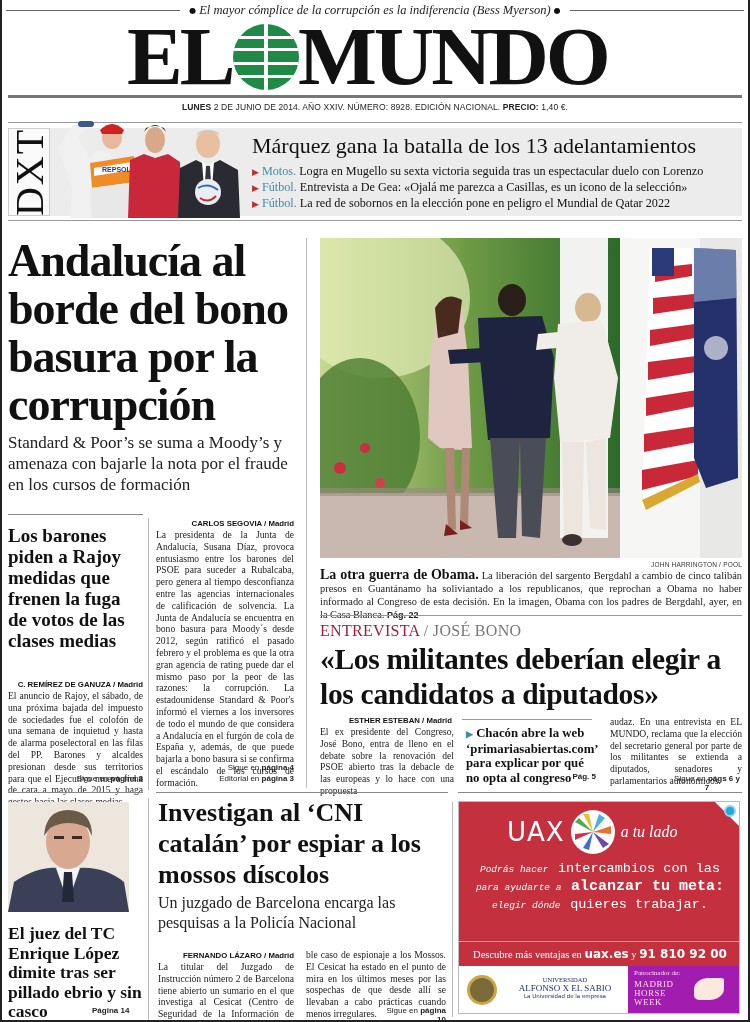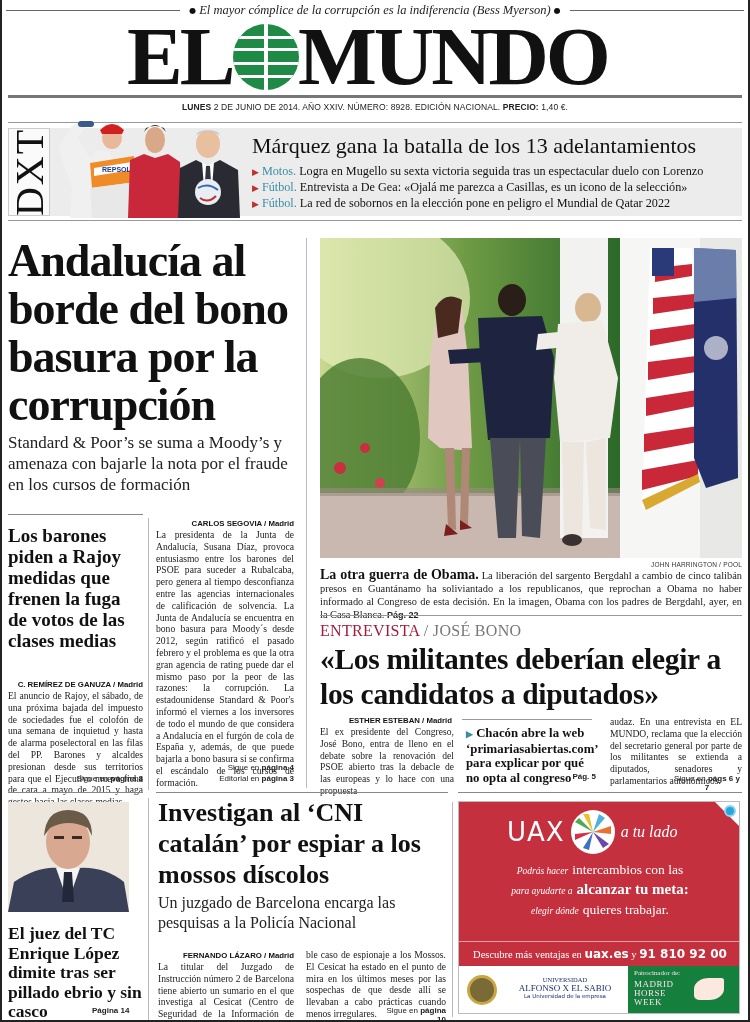--- a/index.html
+++ b/index.html
@@ -72,28 +72,28 @@
 
 
 .ad{left:458px;top:801px;width:282px;height:213px;border:1px solid #bbb;background:#fff;overflow:hidden}
 .ad-top{position:absolute;left:0;top:0;width:282px;height:139px;background:#c4303e}
 .ad-fold{position:absolute;right:0;top:0;width:0;height:0;border-top:24px solid #fff;border-left:24px solid transparent}
 .ad-dot{position:absolute;right:3px;top:3px;width:12px;height:12px;border-radius:50%;background:#2aa5d8;border:2px solid #8ed4f0}
 .ad-logo{position:absolute;left:48px;top:8px;display:flex;align-items:center}
 .ad-logo .uax{font-family:"DejaVu Sans",sans-serif;font-size:26px;color:#fff;letter-spacing:1px}
 .ad-logo .flower{width:44px;height:44px;border-radius:50%;background:#fff;margin:0 6px;position:relative;overflow:hidden}
 .ad-logo .lado{font-family:"Liberation Serif",serif;font-style:italic;font-size:16px;color:#fff}
-.ad-text{position:absolute;left:0;top:58px;width:282px;text-align:center;color:#fff;font-family:Liberation Serif, serif;line-height:17px}
+.ad-text{position:absolute;left:0;top:58px;width:282px;text-align:center;color:#fff;font-family:Liberation Mono, monospace;line-height:17px}
 .ad-text .s{font-style:italic;font-size:9.5px}
 .ad-text .l{font-size:13.5px}
 .ad-text .xl{font-size:15px;font-weight:bold}
 .ad-bar{position:absolute;left:0;top:139px;width:282px;height:25px;background:#c4303e;border-top:1px solid #e0a0a6;text-align:center;color:#fff;font-family:"Liberation Serif",serif;font-size:10.5px;line-height:24px}
 .ad-bar b{font-family:"DejaVu Sans",sans-serif;font-size:12px}
 .ad-bot-left{position:absolute;left:0;top:164px;width:169px;height:49px;background:#fff}
-.ad-bot-right{position:absolute;left:169px;top:164px;width:113px;height:49px;background:#15803d}
+.ad-bot-right{position:absolute;left:169px;top:164px;width:113px;height:49px;background:#a21caf}
 .seal{position:absolute;left:8px;top:9px;width:30px;height:30px;border-radius:50%;background:#7a6a38;border:3px solid #c8a844}
 .univ{position:absolute;left:44px;top:10px;width:124px;text-align:center;font-family:"DejaVu Sans",sans-serif;color:#1c2f6e}
 .univ .a{font-size:6.5px;display:block;font-family:"Liberation Serif",serif}
 .univ .b{font-size:9px;display:block;font-family:"Liberation Serif",serif}
 .univ .c{font-size:5.5px;display:block}
 .patro{position:absolute;left:6px;top:3px;font-family:"Liberation Serif",serif;font-size:7px;color:#fde}
 .mhw{position:absolute;left:6px;top:14px;font-family:"Liberation Serif",serif;font-size:9px;line-height:9px;color:#fde;letter-spacing:0.5px}
 .horse{position:absolute;left:66px;top:12px;width:30px;height:22px;background:#fbe9e0;border-radius:50% 10% 50% 20%}
 </style>
 </head>

